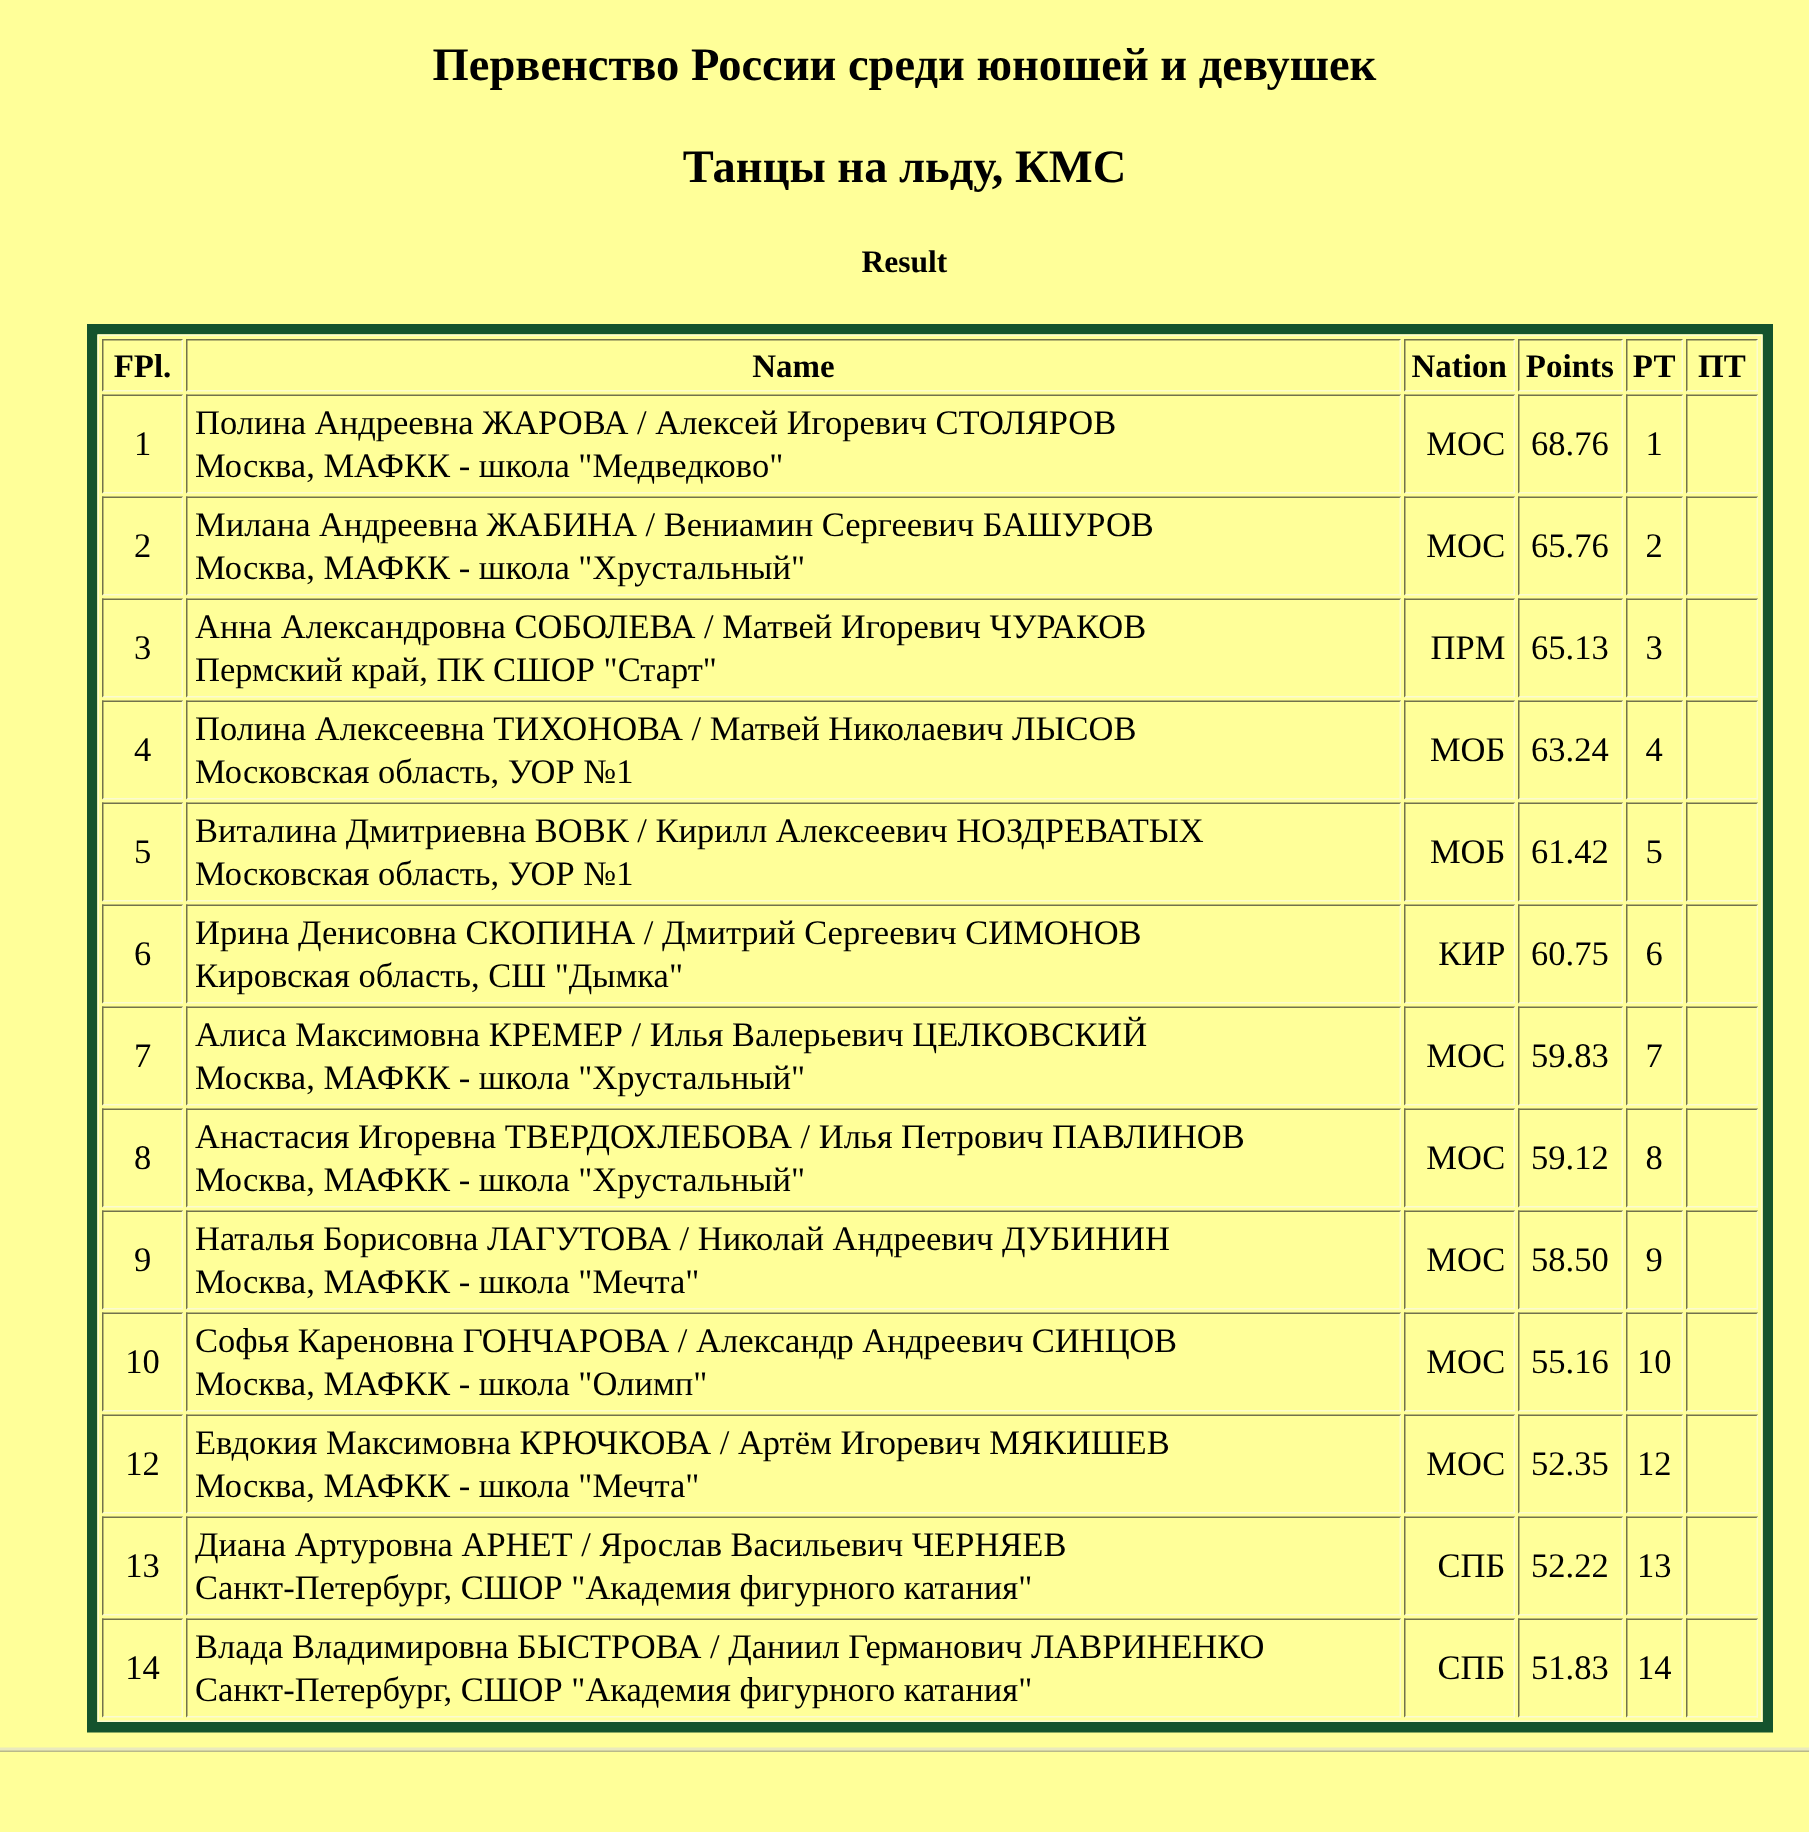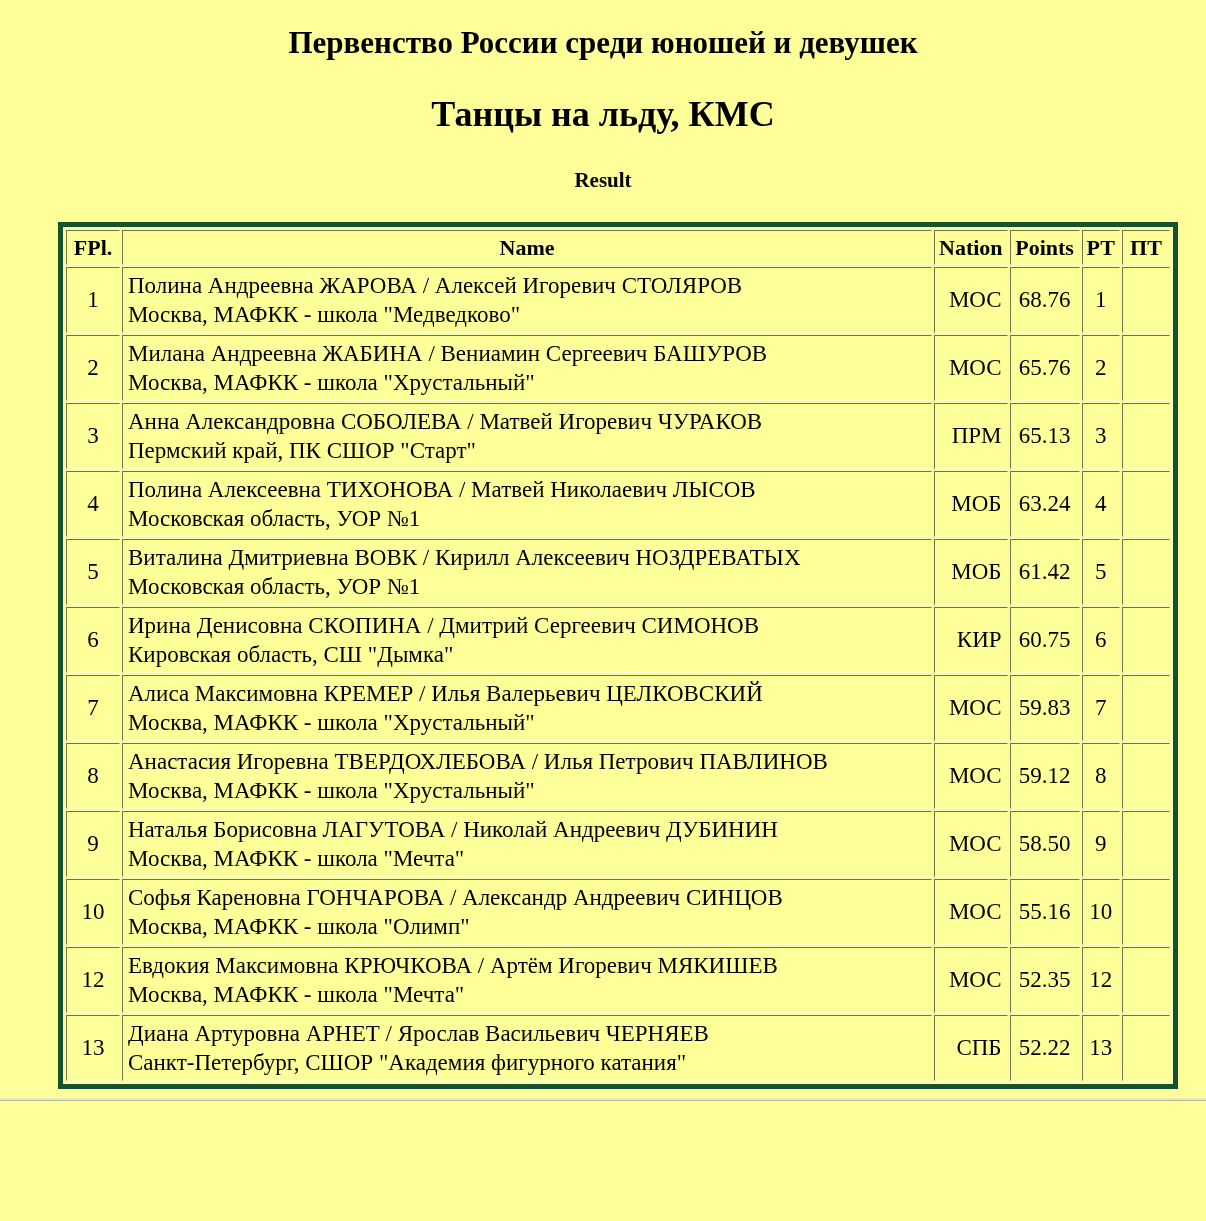--- a/index.html
+++ b/index.html
@@ -18,35 +18,35 @@
   .title-1 {
     margin: 24px 0 0 0;
     text-align: center;
     font-size: 31px;
     font-weight: bold;
     line-height: 1.25;
   }
   .title-2 {
     margin: 29px 0 0 0;
     text-align: center;
-    font-size: 36px;
+    font-size: 31px;
     font-weight: bold;
     line-height: 1.25;
   }
   .section-title {
     margin: 31px 0 0 0;
     text-align: center;
     font-size: 21px;
     font-weight: bold;
     line-height: 1.2;
   }
   .table-frame {
     display: inline-block;
     margin: 29px 0 0 58px;
-    border: 5px solid #14532d;
+    border: 7px solid #14532d;
     background: #0f766e;
   }
   table.results {
     border-collapse: separate;
     border-spacing: 2px;
     border: 1px solid #fbfbd0;
     background: #ffff99;
     font-size: 23px;
   }
   table.results th,
@@ -243,19 +243,30 @@
           <td class="c-fpl">13</td>
           <td class="c-name">
             <div class="line">Диана Артуровна АРНЕТ / Ярослав Васильевич ЧЕРНЯЕВ</div>
             <div class="line">Санкт-Петербург, СШОР "Академия фигурного катания"</div>
           </td>
           <td class="c-nation">СПБ</td>
           <td class="c-points">52.22</td>
           <td class="c-rt">13</td>
           <td class="c-pt"></td>
         </tr>
+          <tr>
+          <td class="c-fpl">14</td>
+          <td class="c-name">
+            <div class="line">Влада Владимировна БЫСТРОВА / Даниил Германович ЛАВРИНЕНКО</div>
+            <div class="line">Санкт-Петербург, СШОР "Академия фигурного катания"</div>
+          </td>
+          <td class="c-nation">СПБ</td>
+          <td class="c-points">51.83</td>
+          <td class="c-rt">14</td>
+          <td class="c-pt"></td>
+        </tr>
         </tbody>
     </table>
   </div>
 
   <hr class="bottom-rule">
 
 </div>
 
 </body></html>

